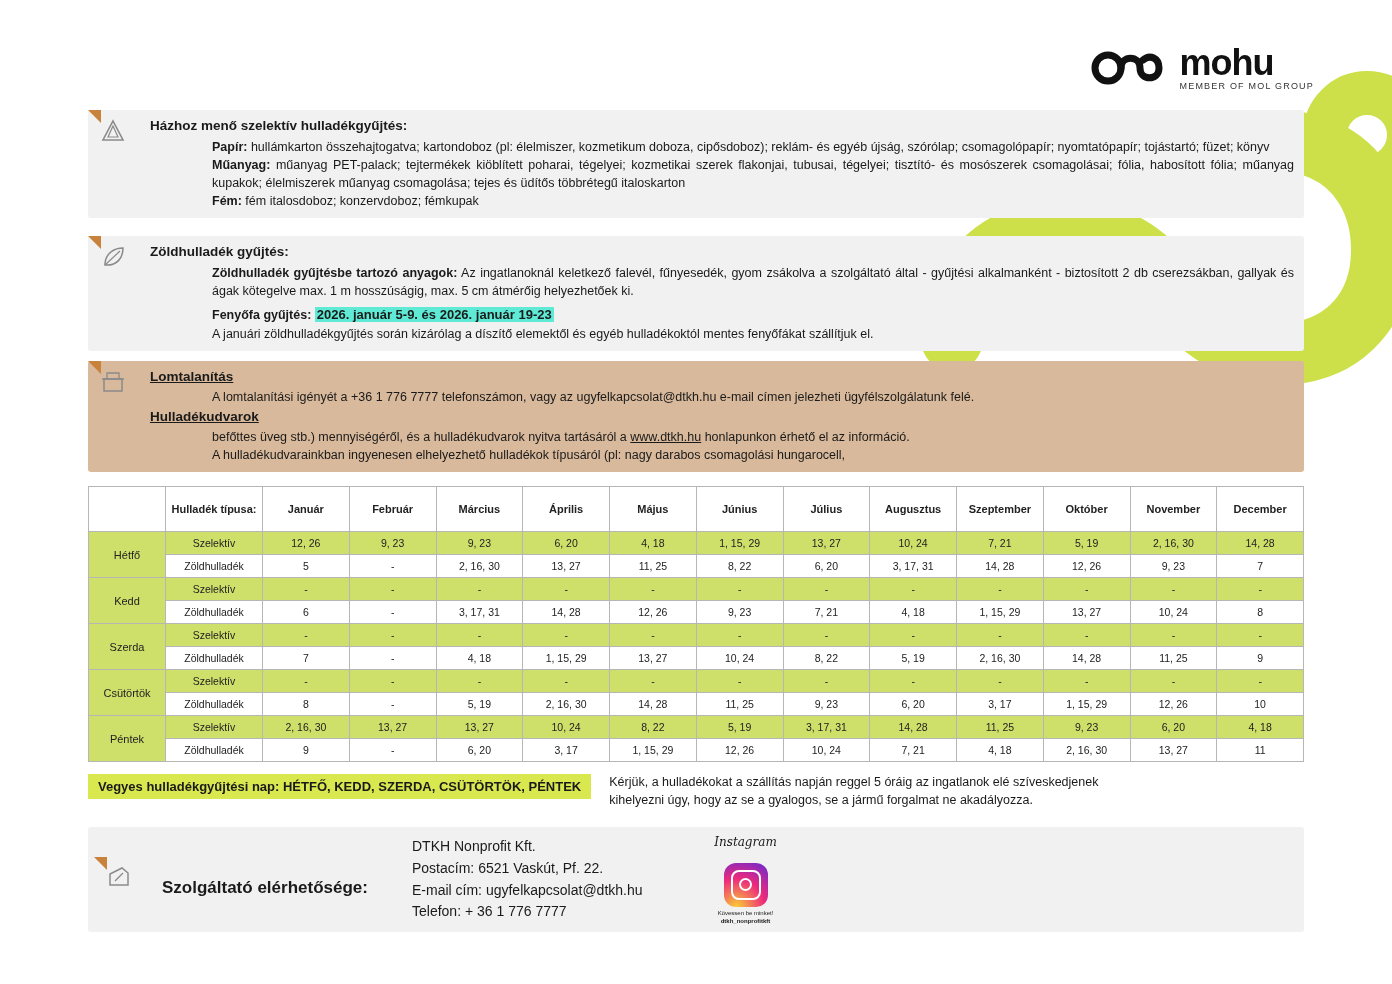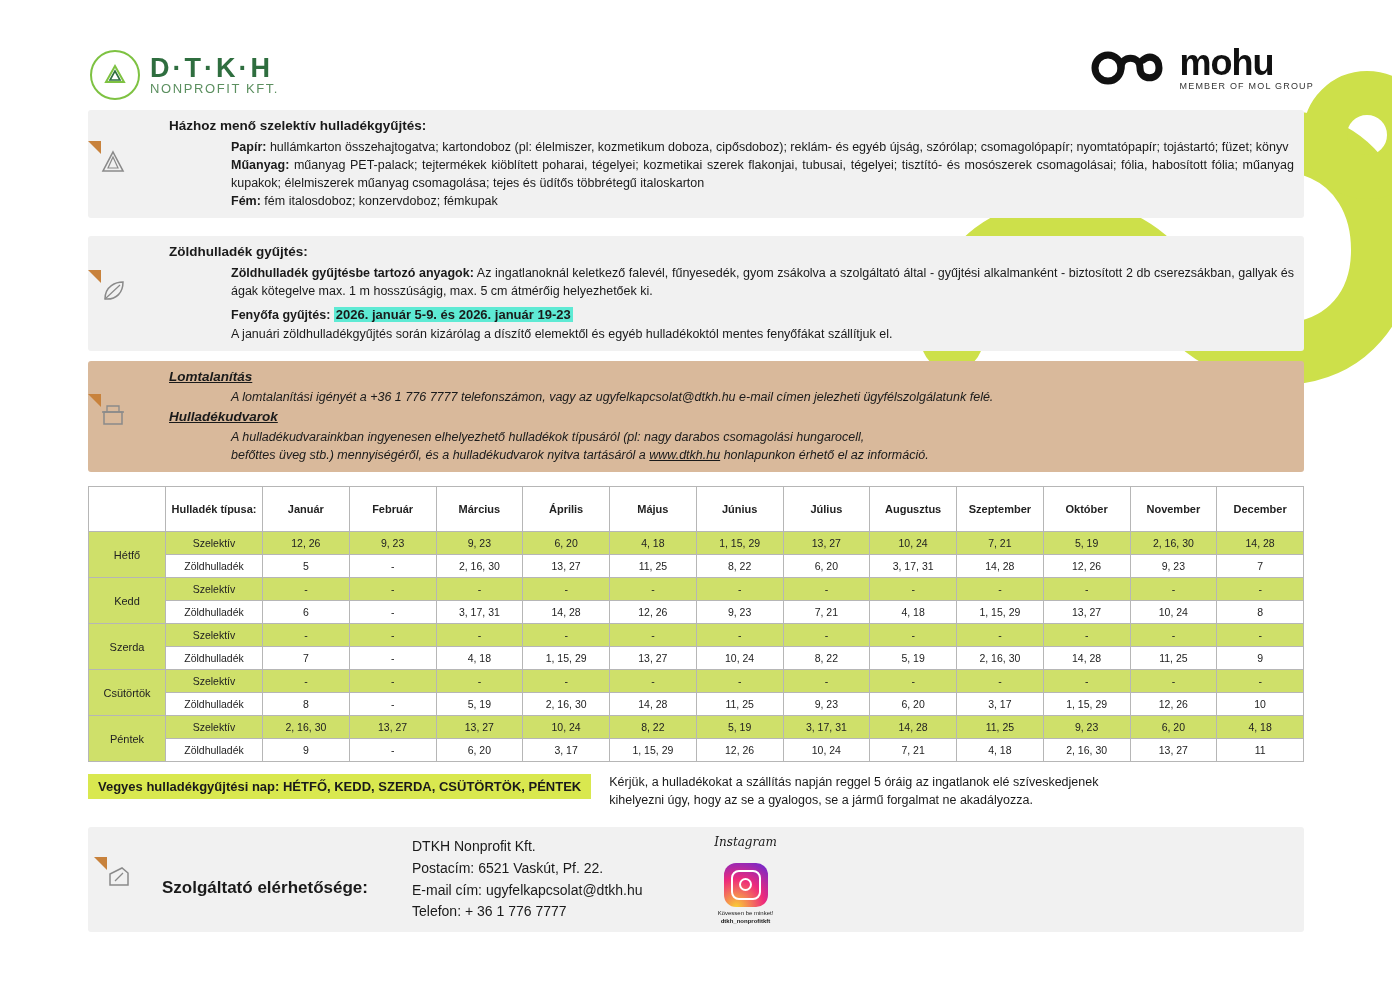--- a/index.html
+++ b/index.html
@@ -102,22 +102,21 @@
     color: #333;
     text-align: right;
   }
 
   
   .block {
     position: relative;
     z-index: 2;
     margin: 0 88px 0 88px;
     display: flex;
-    align-items: center;
-    gap: 19px;
+    align-items: flex-start;
   }
   .block-band {
     background: #f1f1f1;
     border-radius: 3px;
   }
   .band-brown {
     background: #d9b99b;
     border-radius: 3px;
   }
   .icon-badge {
@@ -275,32 +274,20 @@
 <body>
 
 <div class="page">
 
   <svg class="watermark" viewBox="0 0 520 420">
     <path d="M40,300 C40,180 200,150 260,250 C320,350 470,330 470,210 C470,110 370,70 300,130" fill="none" stroke="#cde04a" stroke-width="62" stroke-linecap="round"></path>
     <circle cx="455" cy="95" r="42" fill="none" stroke="#cde04a" stroke-width="44"></circle>
   </svg>
 
   <div class="header">
-    <div class="dtkh-logo">
-      <div class="dtkh-mark">
-        <svg width="28" height="28" viewBox="0 0 28 28">
-          <polygon points="14,5 23,21 5,21" fill="none" stroke="#7ec242" stroke-width="2"></polygon>
-          <polygon points="14,10 19,19 9,19" fill="none" stroke="#2f6e3f" stroke-width="1.6"></polygon>
-        </svg>
-      </div>
-      <div class="dtkh-words">
-        <div class="dtkh-title">D·T·K·H</div>
-        <div class="dtkh-sub">NONPROFIT KFT.</div>
-      </div>
-    </div>
 
 
     <div class="mohu-logo">
       <svg width="78" height="46" viewBox="0 0 78 46">
         <circle cx="20" cy="23" r="13" fill="none" stroke="#111" stroke-width="7"></circle>
         <path d="M33,23 C33,10 52,10 52,23 C52,36 71,36 71,23 C71,13 62,9 55,15" fill="none" stroke="#111" stroke-width="7" stroke-linecap="round"></path>
       </svg>
       <div class="mohu-text">
         <div class="mohu-name">mohu</div>
         <div class="mohu-member">MEMBER OF MOL GROUP</div>
@@ -348,36 +335,36 @@
         <span>Az ingatlanoknál keletkező falevél, fűnyesedék, gyom zsákolva a szolgáltató által - gyűjtési alkalmanként - biztosított 2 db cserezsákban, gallyak és ágak kötegelve max. 1 m hosszúságig, max. 5 cm átmérőig helyezhetőek ki.</span>
       </div>
       <div class="indent" style="margin-top:6px;">
         <span class="lbl">Fenyőfa gyűjtés:</span>
         <span class="green-hl">2026. január 5-9. és 2026. január 19-23</span>
       </div>
       <div class="indent">A januári zöldhulladékgyűjtés során kizárólag a díszítő elemektől és egyéb hulladékoktól mentes fenyőfákat szállítjuk el.</div>
     </div>
   </div>
 
-  <div class="block band-brown" style="margin-top:10px;font-style:italic;">
+  <div class="block band-brown" style="margin-top:10px;">
     <div class="icon-badge">
       <div class="icon-flag"></div>
       <svg width="34" height="34" viewBox="0 0 34 34">
         <rect x="8" y="14" width="18" height="12" fill="none" stroke="#8a8a8a" stroke-width="1.5"></rect>
         <path d="M6,14 L28,14 M11,14 L11,8 L23,8 L23,14" fill="none" stroke="#8a8a8a" stroke-width="1.3"></path>
       </svg>
     </div>
     <div class="block-body">
       <div class="block-head underline">Lomtalanítás</div>
       <div class="indent">A lomtalanítási igényét a +36 1 776 7777 telefonszámon, vagy az ugyfelkapcsolat@dtkh.hu e-mail címen jelezheti ügyfélszolgálatunk felé.</div>
       <div class="block-head underline">Hulladékudvarok</div>
-      <div class="indent">A hulladékudvarainkban ingyenesen elhelyezhető hulladékok típusáról (pl: nagy darabos csomagolási hungarocell,</div>
       <div class="indent">
         <span>befőttes üveg stb.) mennyiségéről, és a hulladékudvarok nyitva tartásáról a </span><span class="underline">www.dtkh.hu</span><span> honlapunkon érhető el az információ.</span>
       </div>
+      <div class="indent">A hulladékudvarainkban ingyenesen elhelyezhető hulladékok típusáról (pl: nagy darabos csomagolási hungarocell,</div>
     </div>
   </div>
 
   <div class="cal-wrap">
     <table class="cal">
       <thead>
         <tr>
           <th class="day-col"></th>
           <th class="type-col">Hulladék típusa:</th>
           <th>Január</th>

